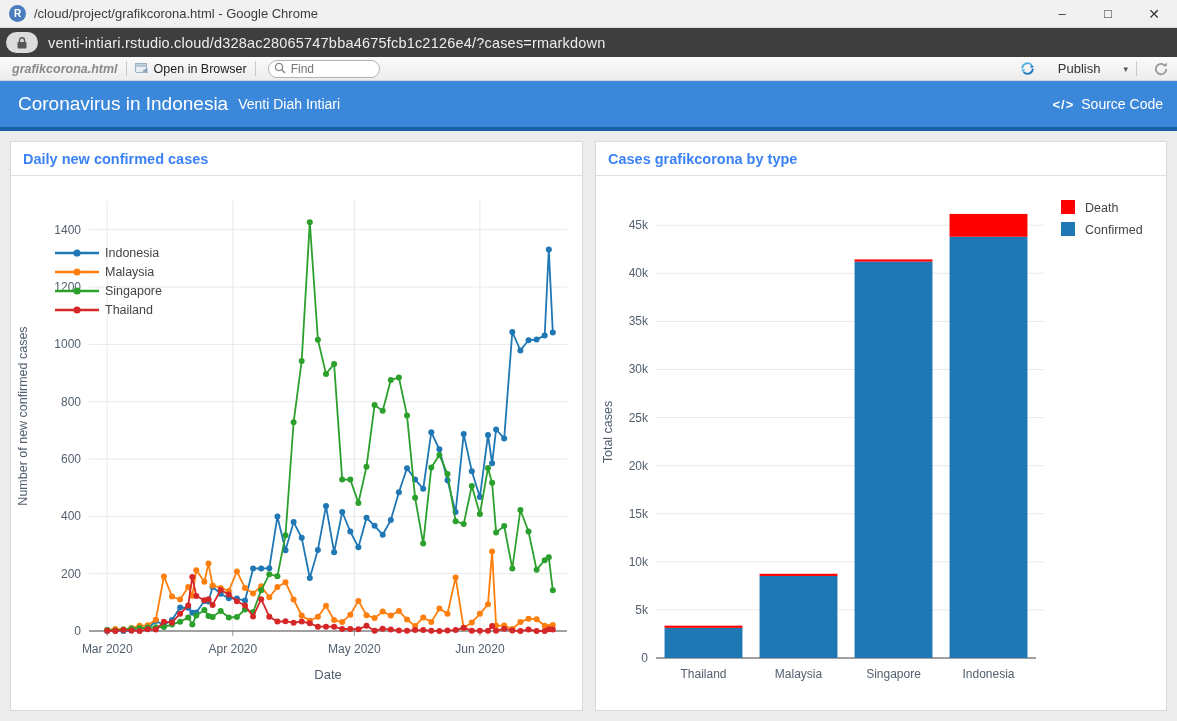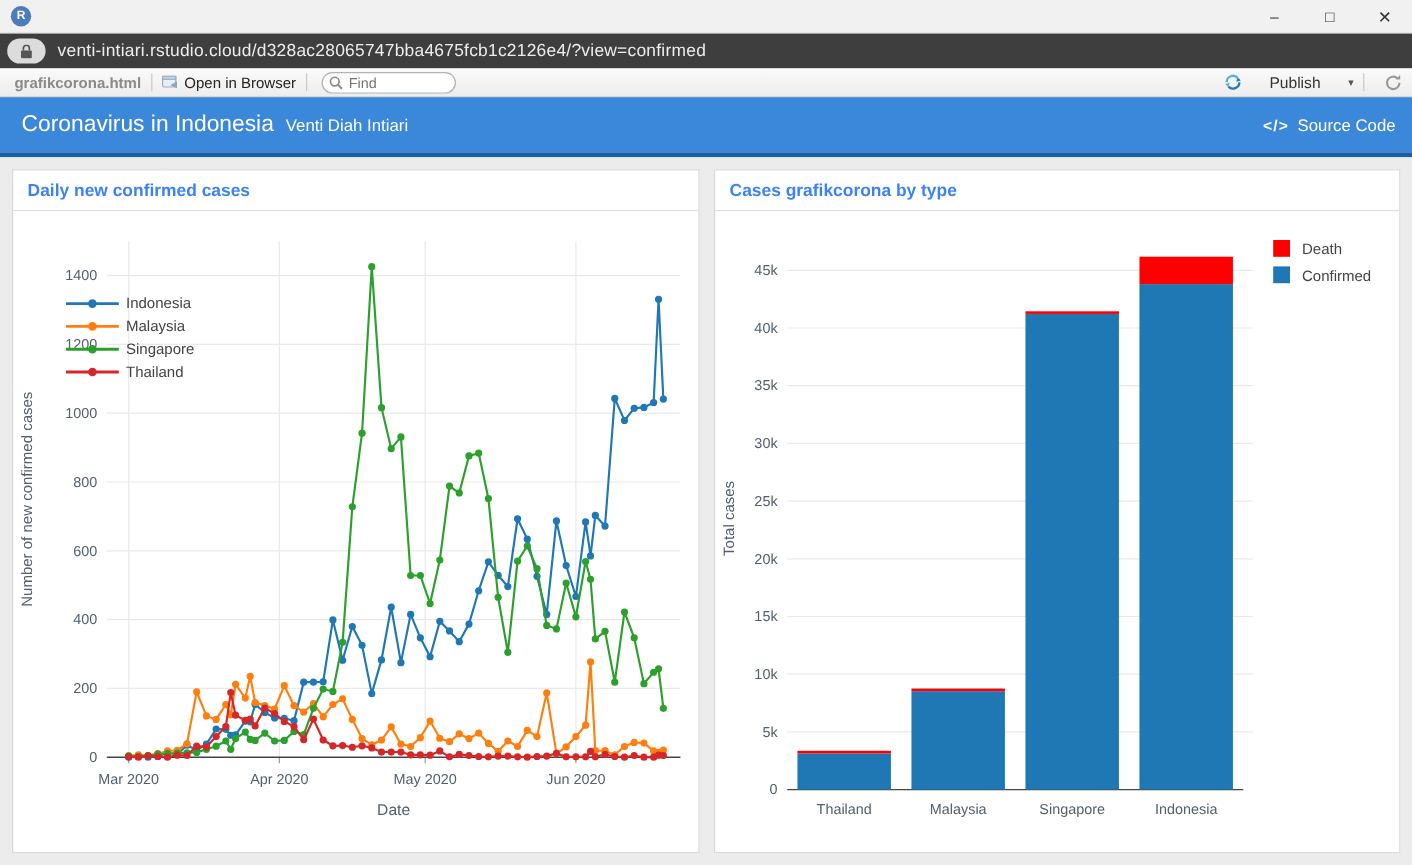--- a/index.html
+++ b/index.html
@@ -21,21 +21,21 @@
   
   .addressbar { height:29px; background:#3e3e3e; display:flex; align-items:center; }
   .lockpill { width:32px; height:21px; border-radius:11px; background:#dcdcdc;
     display:inline-flex; align-items:center; justify-content:center; margin:0 10px 0 6px; }
   .urltext { font-size:14.5px; color:#ededed; letter-spacing:.2px; }
 
   
   .toolbar { height:24px; background:linear-gradient(#fafafa,#ededed);
     border-bottom:1px solid #d6d6d6; display:flex; align-items:center; padding:0 8px; }
   .tb-sep { width:1px; height:15px; background:#c9c9c9; margin:0 8px; }
-  .filename { font-size:12.5px; font-weight:bold; color:#8a8a8a; margin-left:4px; }
+  .filename { font-size:12.5px; font-weight:bold; color:#8a8a8a; margin-left:4px;font-style:italic; }
   .openbrowser { display:flex; align-items:center; gap:5px; font-size:12.5px; color:#222; cursor:pointer; }
   .findbox { position:relative; margin-left:4px; }
   .findbox input { width:112px; height:18px; border:1px solid #b3b3b3; border-radius:9px;
     font-size:12px; padding:0 6px 0 22px; color:#14532d; outline:none;
     font-family:"Liberation Sans", sans-serif; background:#fff; }
   .findicon { position:absolute; left:6px; top:3px; }
   .tb-right { margin-left:auto; display:flex; align-items:center; }
   .publish { display:flex; align-items:center; gap:23px; font-size:13px; color:#333; cursor:pointer; }
   .caret { font-size:9px; color:#555; }
   .refresh { margin-left:8px; cursor:pointer; display:flex; align-items:center; }
@@ -61,35 +61,36 @@
   .panel-hdr { height:34px; border-bottom:1px solid #e0e0e0; display:flex; align-items:center;
     padding-left:12px; font-size:14.5px; font-weight:bold; color:#3b82f6; }
   .panel-body { height:533px; overflow:hidden; }
   svg text { font-family:"Liberation Sans", sans-serif; }
 </style>
 </head>
 <body>
 
 <div class="titlebar">
   <span class="rlogo">R</span>
+  <span class="wtitle">/cloud/project/grafikcorona.html - Google Chrome</span>
   <div class="wcontrols">
     <span class="wbtn">–</span>
     <span class="wbtn">□</span>
     <span class="wbtn close">✕</span>
   </div>
 </div>
 
 <div class="addressbar">
   <span class="lockpill">
     <svg width="10" height="12" viewBox="0 0 10 12">
       <rect x="0.5" y="5" width="9" height="6.5" rx="1" fill="#555"></rect>
       <path d="M2.5 5 V3.2 a2.5 2.5 0 0 1 5 0 V5" fill="none" stroke="#555" stroke-width="1.4"></path>
     </svg>
   </span>
-  <span class="urltext">venti-intiari.rstudio.cloud/d328ac28065747bba4675fcb1c2126e4/?view=confirmed</span>
+  <span class="urltext">venti-intiari.rstudio.cloud/d328ac28065747bba4675fcb1c2126e4/?cases=rmarkdown</span>
 </div>
 
 <div class="toolbar">
   <span class="filename">grafikcorona.html</span>
   <span class="tb-sep"></span>
   <span class="openbrowser">
     <svg width="14" height="11" viewBox="0 0 14 11">
       <rect x="0.5" y="0.5" width="11" height="9" rx="1.2" fill="#e8eef4" stroke="#9ab0c4"></rect>
       <rect x="0.5" y="0.5" width="11" height="2.6" fill="#c3d2df" stroke="#9ab0c4"></rect>
       <path d="M7 8 L12.5 4.8 L12.5 10.5 Z" fill="#8aa5bc"></path>

